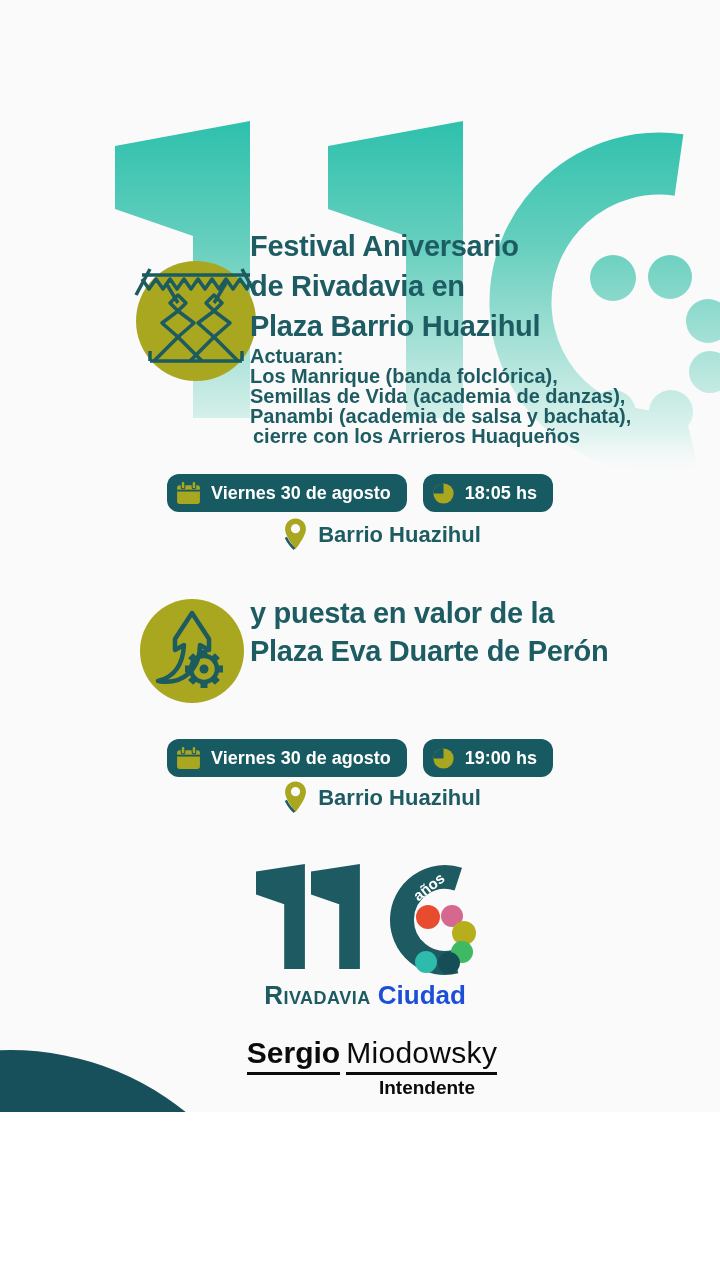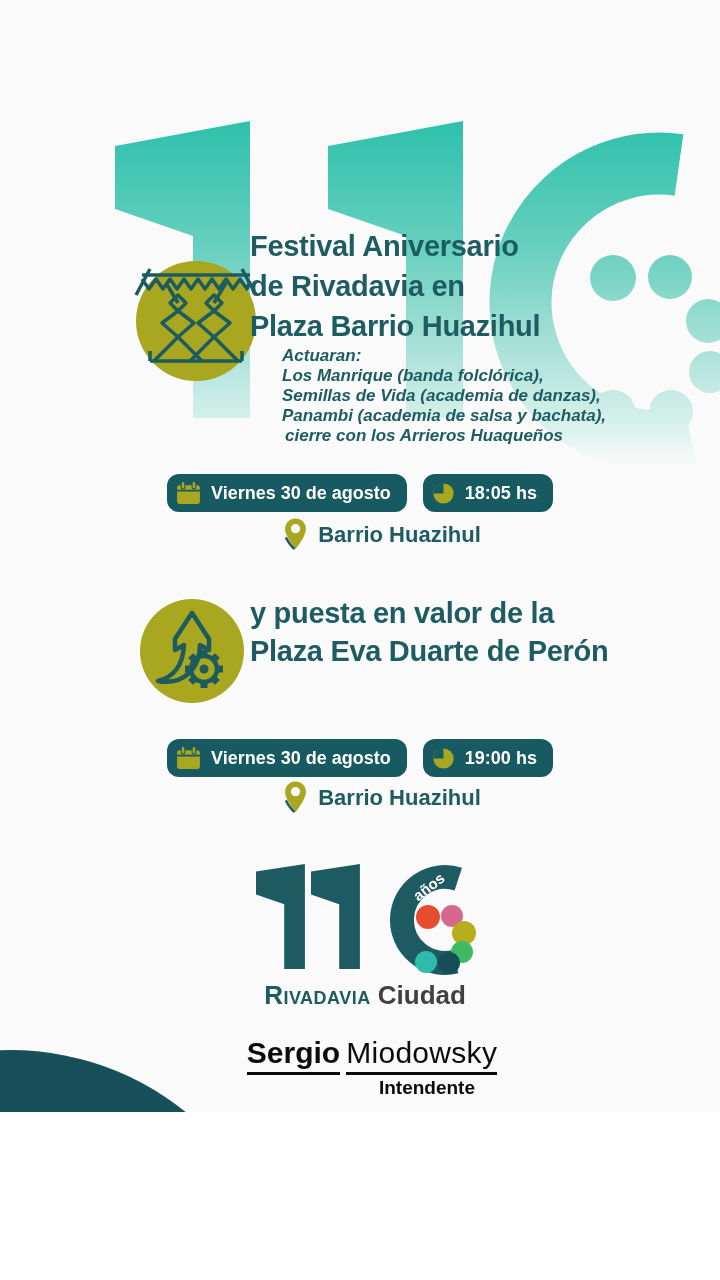--- a/index.html
+++ b/index.html
@@ -14,42 +14,42 @@
   .icon2{position:absolute;left:138px;top:597px;}
 
   
   .ev-title{position:absolute;left:250px;color:#1d5c62;font-weight:700;font-size:29px;letter-spacing:-0.3px;}
   .ev-title div{line-height:40px;white-space:nowrap;}
   .t1{top:226px;}
   .t2{top:594px;}
   .t2 div{line-height:38px;}
 
   
-  .lineup{position:absolute;left:250px;top:346px;color:#1d5c62;font-style:italic;font-weight:700;font-size:17px;padding-left:32px;}
+  .lineup{position:absolute;left:250px;top:346px;color:#1d5c62;font-weight:700;font-size:20px;}
   .lineup div{line-height:20px;white-space:nowrap;}
   .lineup .last{padding-left:3px;}
 
   
   .badge-row{position:absolute;left:0;right:0;display:flex;justify-content:center;gap:16px;}
   .br1{top:474px;}
   .br2{top:739px;}
   .badge{background:#175a61;border-radius:12px;height:38px;display:flex;align-items:center;gap:9px;padding:0 16px 0 8px;}
   .badge .btxt{color:#ffffff;font-weight:700;font-size:18px;white-space:nowrap;}
 
   
   .loc-row{position:absolute;left:0;right:0;display:flex;justify-content:center;align-items:center;gap:9px;margin-left:43px;}
   .lr1{top:517px;}
   .lr2{top:780px;}
   .loc-row .ltxt{color:#1d5c62;font-weight:700;font-size:22px;}
 
   
   .logo{position:absolute;left:245px;top:858px;width:240px;text-align:center;}
   .logo-text{margin-top:0px;font-size:26px;font-weight:700;white-space:nowrap;}
   .logo-text .rivadavia{color:#1d5a61;font-variant:small-caps;letter-spacing:0.5px;}
-  .logo-text .ciudad{color:#404040;margin-left:7px;}
+  .logo-text .ciudad{color:#1d4ed8;margin-left:7px;}
 
   
   .sig{position:absolute;left:0;right:0;top:1036px;display:flex;flex-direction:column;align-items:center;color:#0b0b0b;padding-left:24px;}
   .sig-name{font-size:30px;white-space:nowrap;}
   .sig-first{font-weight:700;border-bottom:3px solid #0b0b0b;padding-bottom:3px;}
   .sig-last{font-weight:400;border-bottom:3px solid #0b0b0b;padding-bottom:3px;margin-left:6px;letter-spacing:0.3px;}
   .sig-role{width:244px;text-align:right;padding-right:19px;box-sizing:border-box;font-size:19px;font-weight:700;margin-top:7px;}
 
   
   .shape{position:absolute;border-radius:50%;}

